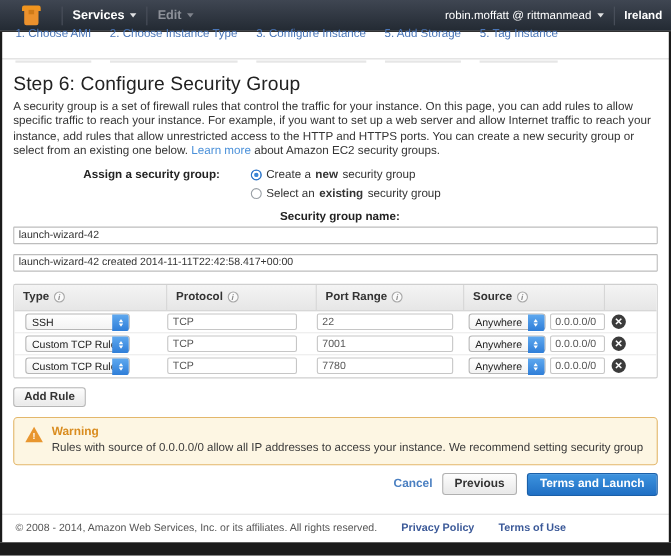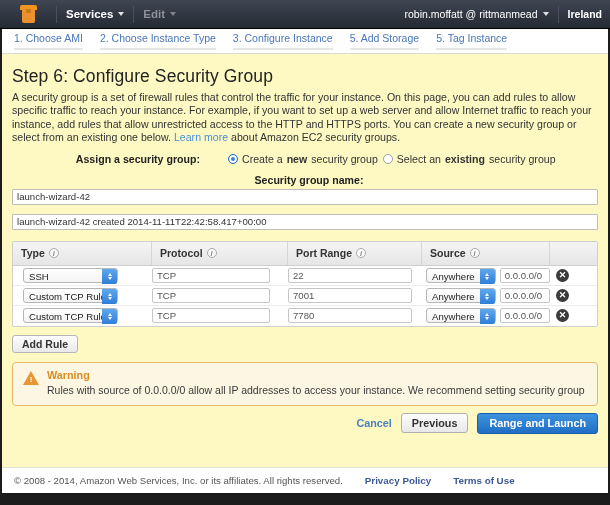--- a/index.html
+++ b/index.html
@@ -3,21 +3,21 @@
 <meta charset="utf-8">
 <style>
   * { box-sizing: border-box; }
   html, body { margin:0; padding:0; }
   body {
     width:610px; height:505px; overflow:hidden;
     font-family:"Liberation Sans", sans-serif;
     font-size:11px; color:#333;
     background:#1b1b1b;
   }
-  .screen { position:relative; width:610px; height:505px; background:#fef9c3; }
+  .screen { position:relative; width:610px; height:505px; background:#ffffff; }
 
   
   .topnav {
     height:29px; background:#232f3e;
     background:linear-gradient(#3f4652,#232a33);
     display:flex; align-items:center; padding:0 8px;
     border-bottom:1px solid #000;
   }
   .aws-logo { width:17px; height:18px; margin:0 10px 0 12px; position:relative; }
   .aws-logo .top { position:absolute; top:0; left:0; width:17px; height:5px;
@@ -35,31 +35,31 @@
   .nav-user { color:#fff; font-size:10.5px; font-weight:normal; display:flex; align-items:center; gap:5px;}
   .nav-region { color:#fff; font-size:10.5px; font-weight:bold; white-space:nowrap; }
 
   
   .steps {
     height:25px; background:#fff; display:flex; align-items:center;
     padding-left:14px; gap:17px;
     border-bottom:1px solid #d9d9d9;
   }
   .step { color:#4a76b8; font-size:10.5px; cursor:pointer; white-space:nowrap;
-    border-bottom:2px solid #e6e6e6; padding-bottom:4px; }
+    border-bottom:2px solid #e6e6e6; padding-bottom:18px; }
 
   
   .content { padding:8px 12px 0 12px; }
   h1.page-title { font-size:17.5px; font-weight:normal; color:#222; margin:4px 0 4px 0; letter-spacing:.1px;}
   p.intro { font-size:10.6px; line-height:13.4px; margin:0 0 6px 0; color:#333; }
   a.link { color:#4a90d9; text-decoration:none; cursor:pointer; }
 
   .assign-row { display:flex; margin-top:8px;gap:20px; }
   .assign-label { width:196px; text-align:right; font-weight:bold; font-size:10.6px; padding-right:8px; color:#222;}
-  .radios { display:flex; flex-direction:row; gap:5px; }
+  .radios { display:flex; flex-direction:column; gap:5px; }
   .radio-line { display:flex; align-items:center; gap:4px; font-size:10.6px; }
   .radio { width:10px;height:10px;border-radius:50%; border:1px solid #9aa0a6; background:#fff; flex:none;}
   .radio.on { border-color:#2a72c6; background:#3b86d8; box-shadow:inset 0 0 0 2px #fff; }
 
   .field-block { margin-top:9px; }
   .field-label { text-align:center; font-weight:bold; font-size:10.6px; color:#222; margin-bottom:3px;
       padding-left:8px;}
   .field-input {
     width:100%; height:16px; border:1px solid #bdbdbd; background:#fff;
     font-family:"Liberation Sans",sans-serif; font-size:9.6px; color:#333;
@@ -377,21 +377,21 @@
       <div>
         <div class="warn-title">Warning</div>
         <div class="warn-text">Rules with source of 0.0.0.0/0 allow all IP addresses to access your instance. We recommend setting security group</div>
       </div>
     </div>
 
     
     <div class="actions">
       <span class="btn-cancel">Cancel</span>
       <button class="btn-prev">Previous</button>
-      <button class="btn-primary">Range and Launch</button>
+      <button class="btn-primary">Terms and Launch</button>
     </div>
   </div>
 
   <div class="page-footer">
     <span class="copy">© 2008 - 2014, Amazon Web Services, Inc. or its affiliates. All rights reserved.</span>
     <a class="foot-link">Privacy Policy</a>
     <a class="foot-link">Terms of Use</a>
   </div>
 
   <div class="left-edge"></div>

